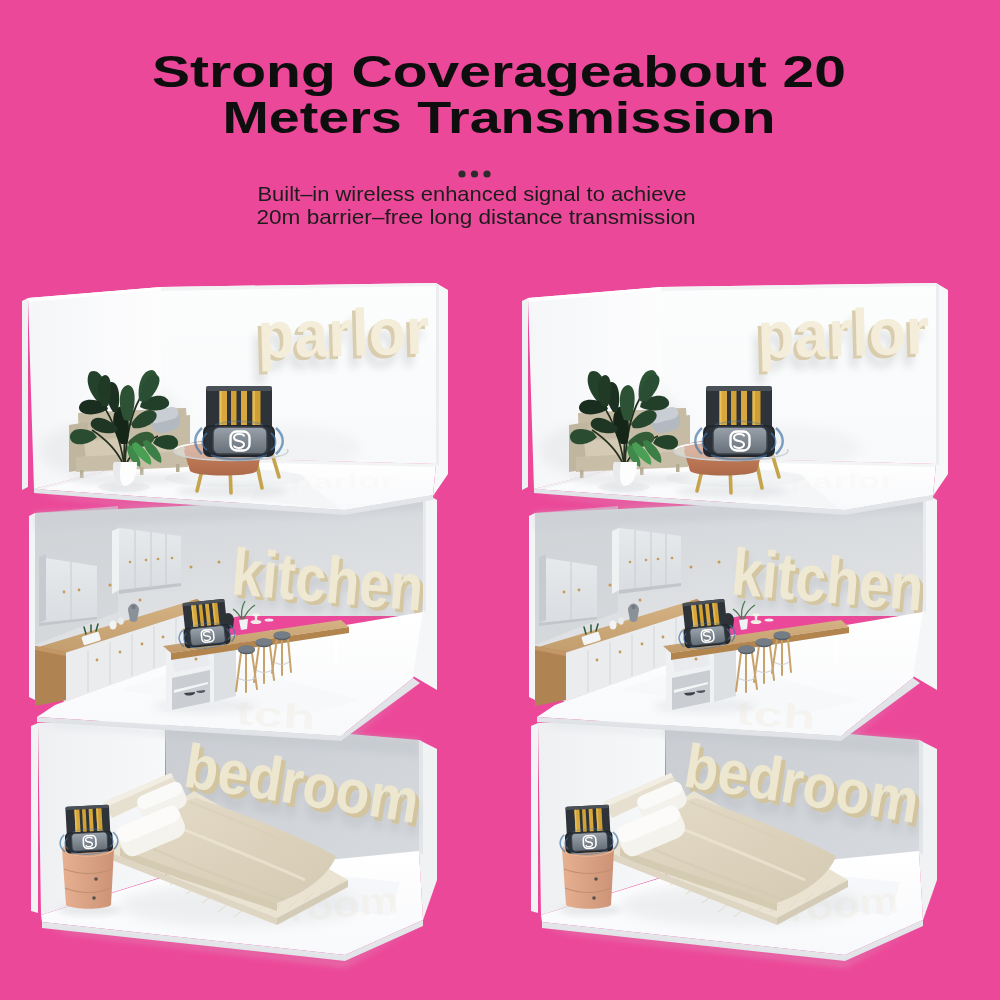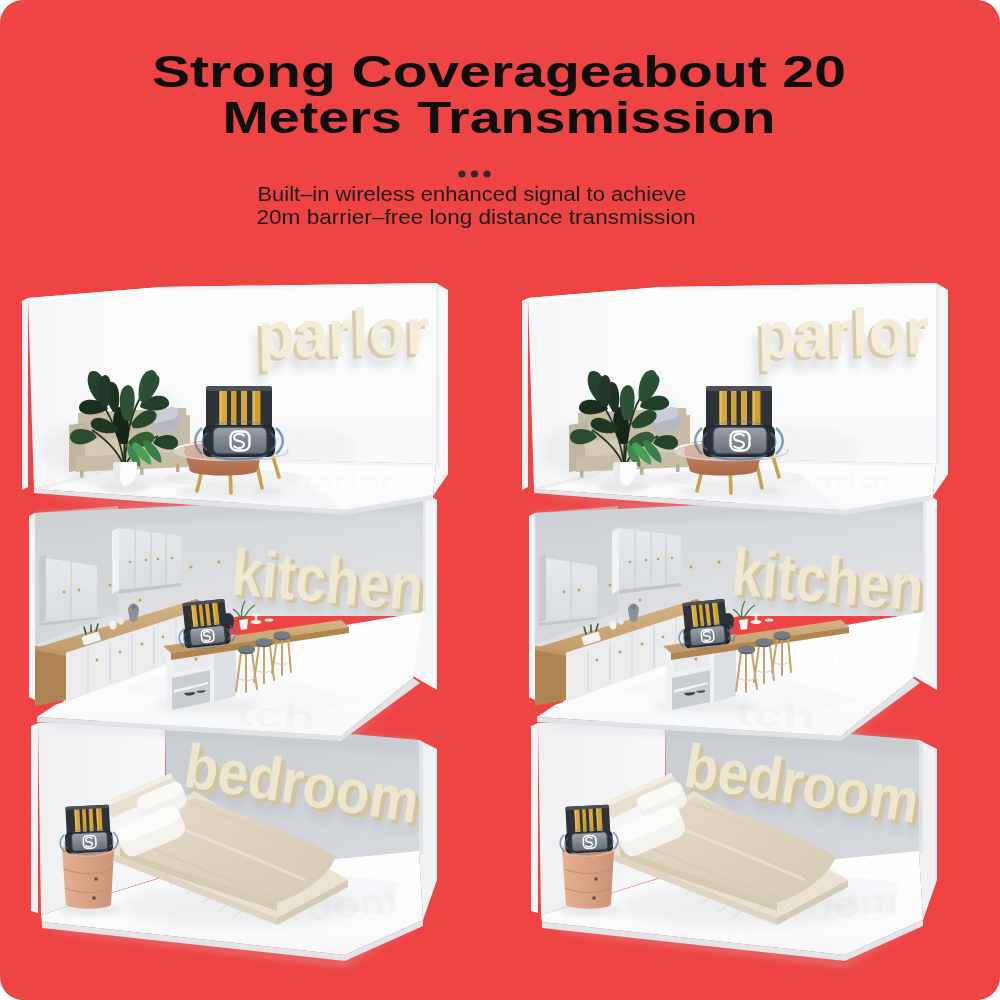--- a/index.html
+++ b/index.html
@@ -1,16 +1,16 @@
 <!DOCTYPE html>
 <html><head>
 <meta charset="utf-8">
 <style>
   html,body { margin:0; padding:0; background:#ffffff; }
-  .page { position:relative; width:1000px; height:1000px; overflow:hidden; background:#ef4444; font-family:"Liberation Sans",sans-serif;border-radius:23px; }
+  .page { position:relative; width:1000px; height:1000px; overflow:hidden; background:#ec4899; font-family:"Liberation Sans",sans-serif; }
 </style>
 </head>
 <body>
 <div class="page">
 <svg width="1000" height="1000" viewBox="0 0 1000 1000">
 <defs>
   <linearGradient id="gwallL" x1="0" y1="0" x2="1" y2="0">
     <stop offset="0" stop-color="#f5f6f8"></stop>
           <stop offset="1" stop-color="#fdfdfe"></stop>
   </linearGradient>

